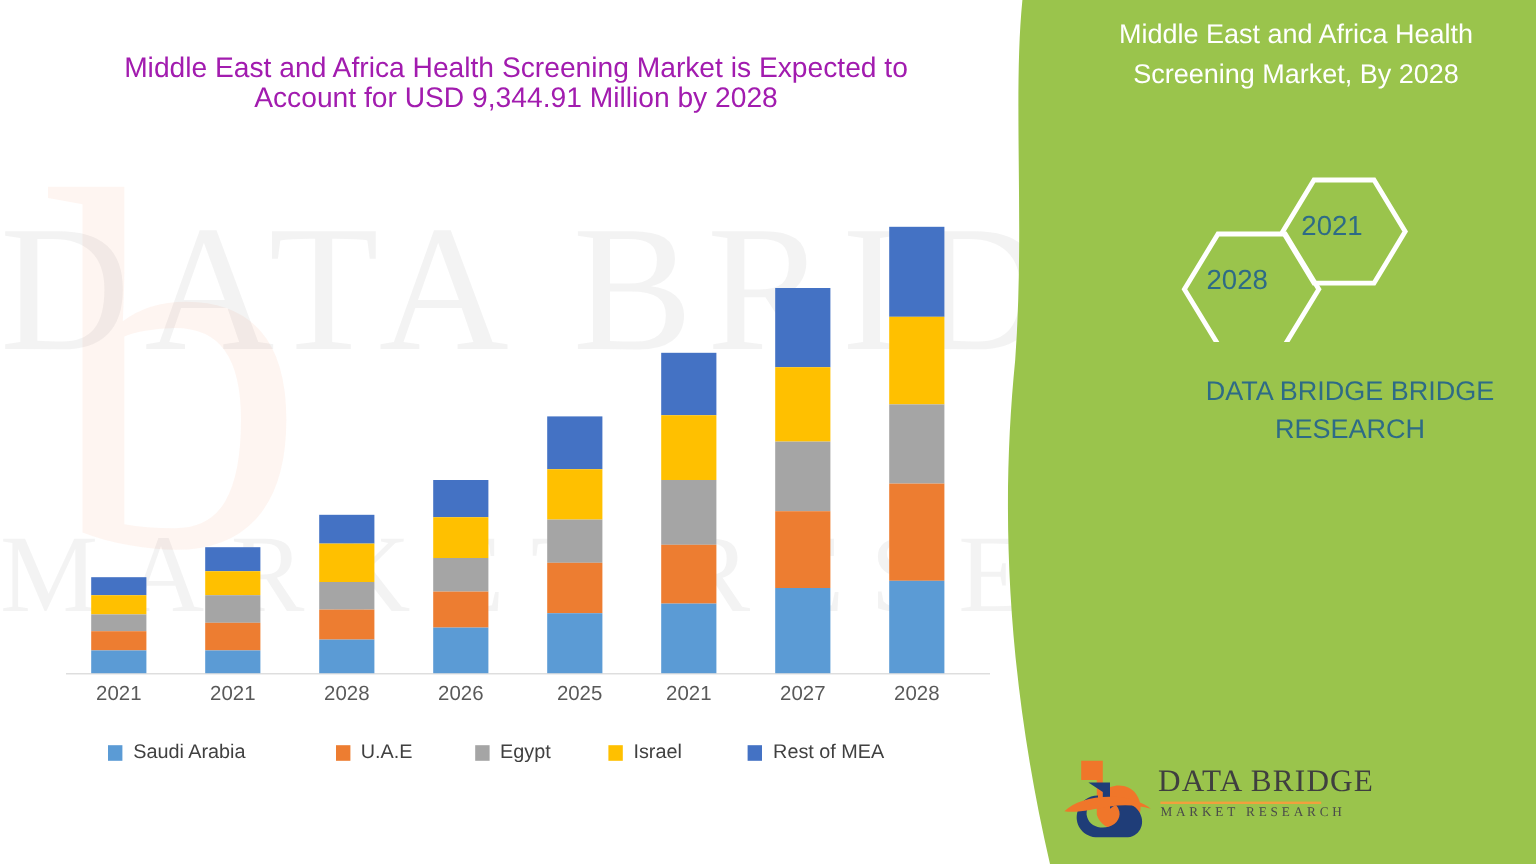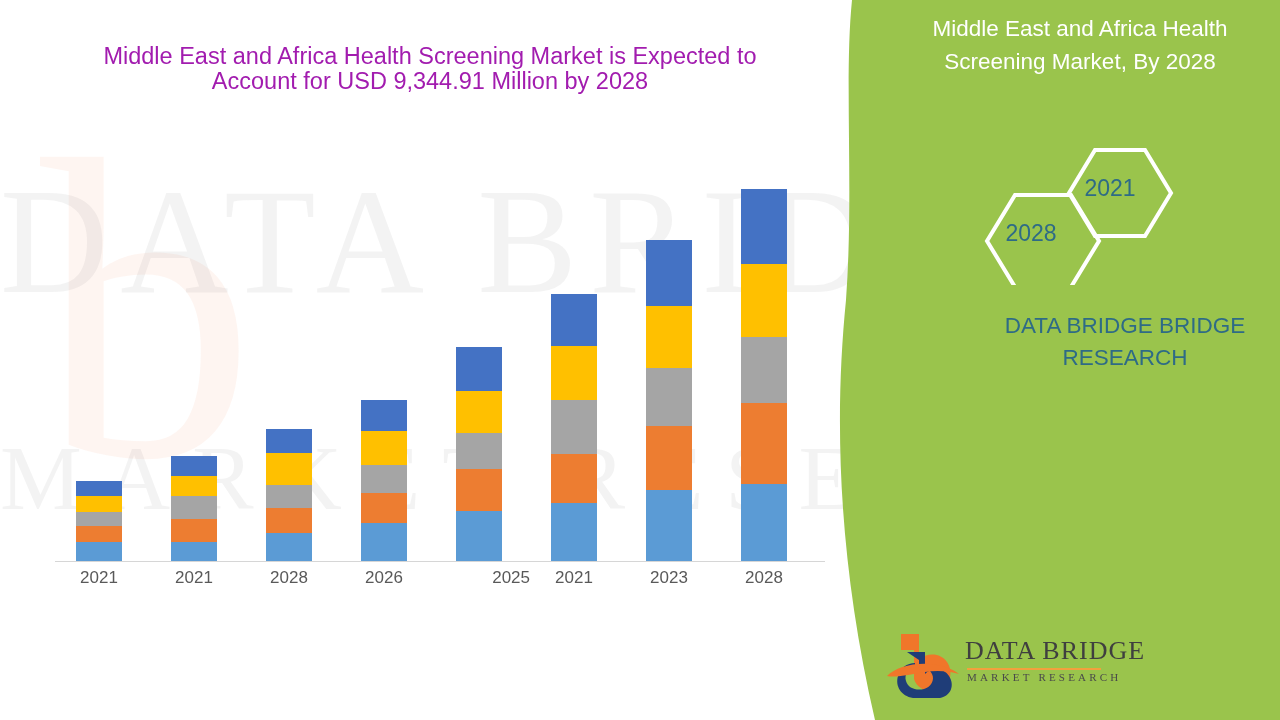--- a/index.html
+++ b/index.html
@@ -169,26 +169,48 @@
         <span class="seg" style="height: 66px; background: rgb(165, 165, 165);"></span>
         <span class="seg" style="height: 81px; background: rgb(237, 125, 49);"></span>
         <span class="seg" style="height: 77px; background: rgb(91, 155, 213);"></span>
       </div>
     </div>
   <div class="x-labels" id="xlabels">
       <div class="x-lab" style="left: 9px;">2021</div>
       <div class="x-lab" style="left: 104px;">2021</div>
       <div class="x-lab" style="left: 199px;">2028</div>
       <div class="x-lab" style="left: 294px;">2026</div>
-      <div class="x-lab" style="left: 405px; text-align: right;">2025</div>
+      <div class="x-lab" style="left: 393px;">2025</div>
       <div class="x-lab" style="left: 484px;">2021</div>
-      <div class="x-lab" style="left: 579px;">2023</div>
+      <div class="x-lab" style="left: 579px;">2027</div>
       <div class="x-lab" style="left: 674px;">2028</div>
     </div>
 
+  <div class="legend" id="legend">
+      <div class="lg-item" style="margin-left: 0px;">
+        <span class="lg-swatch" style="background: rgb(91, 155, 213);"></span>
+        <span class="lg-text">Saudi Arabia</span>
+      </div>
+      <div class="lg-item" style="margin-left: 75px;">
+        <span class="lg-swatch" style="background: rgb(237, 125, 49);"></span>
+        <span class="lg-text">U.A.E</span>
+      </div>
+      <div class="lg-item" style="margin-left: 52px;">
+        <span class="lg-swatch" style="background: rgb(165, 165, 165);"></span>
+        <span class="lg-text">Egypt</span>
+      </div>
+      <div class="lg-item" style="margin-left: 48px;">
+        <span class="lg-swatch" style="background: rgb(255, 192, 0);"></span>
+        <span class="lg-text">Israel</span>
+      </div>
+      <div class="lg-item" style="margin-left: 55px;">
+        <span class="lg-swatch" style="background: rgb(68, 114, 196);"></span>
+        <span class="lg-text">Rest of MEA</span>
+      </div>
+    </div>
 
   <div class="green-panel">
     <svg width="460" height="720" viewBox="0 0 460 720">
       <path id="greenShape" d="M 32 0 L 460 0 L 460 720 L 55 720 C 18 560 14 420 26 300 C 34 190 24 80 32 0 Z" fill="#9ac44c"></path>
     </svg>
   </div>
 
   <div class="panel-title">Middle East and Africa Health Screening Market, By 2028</div>
 
   <div class="hexwrap">

